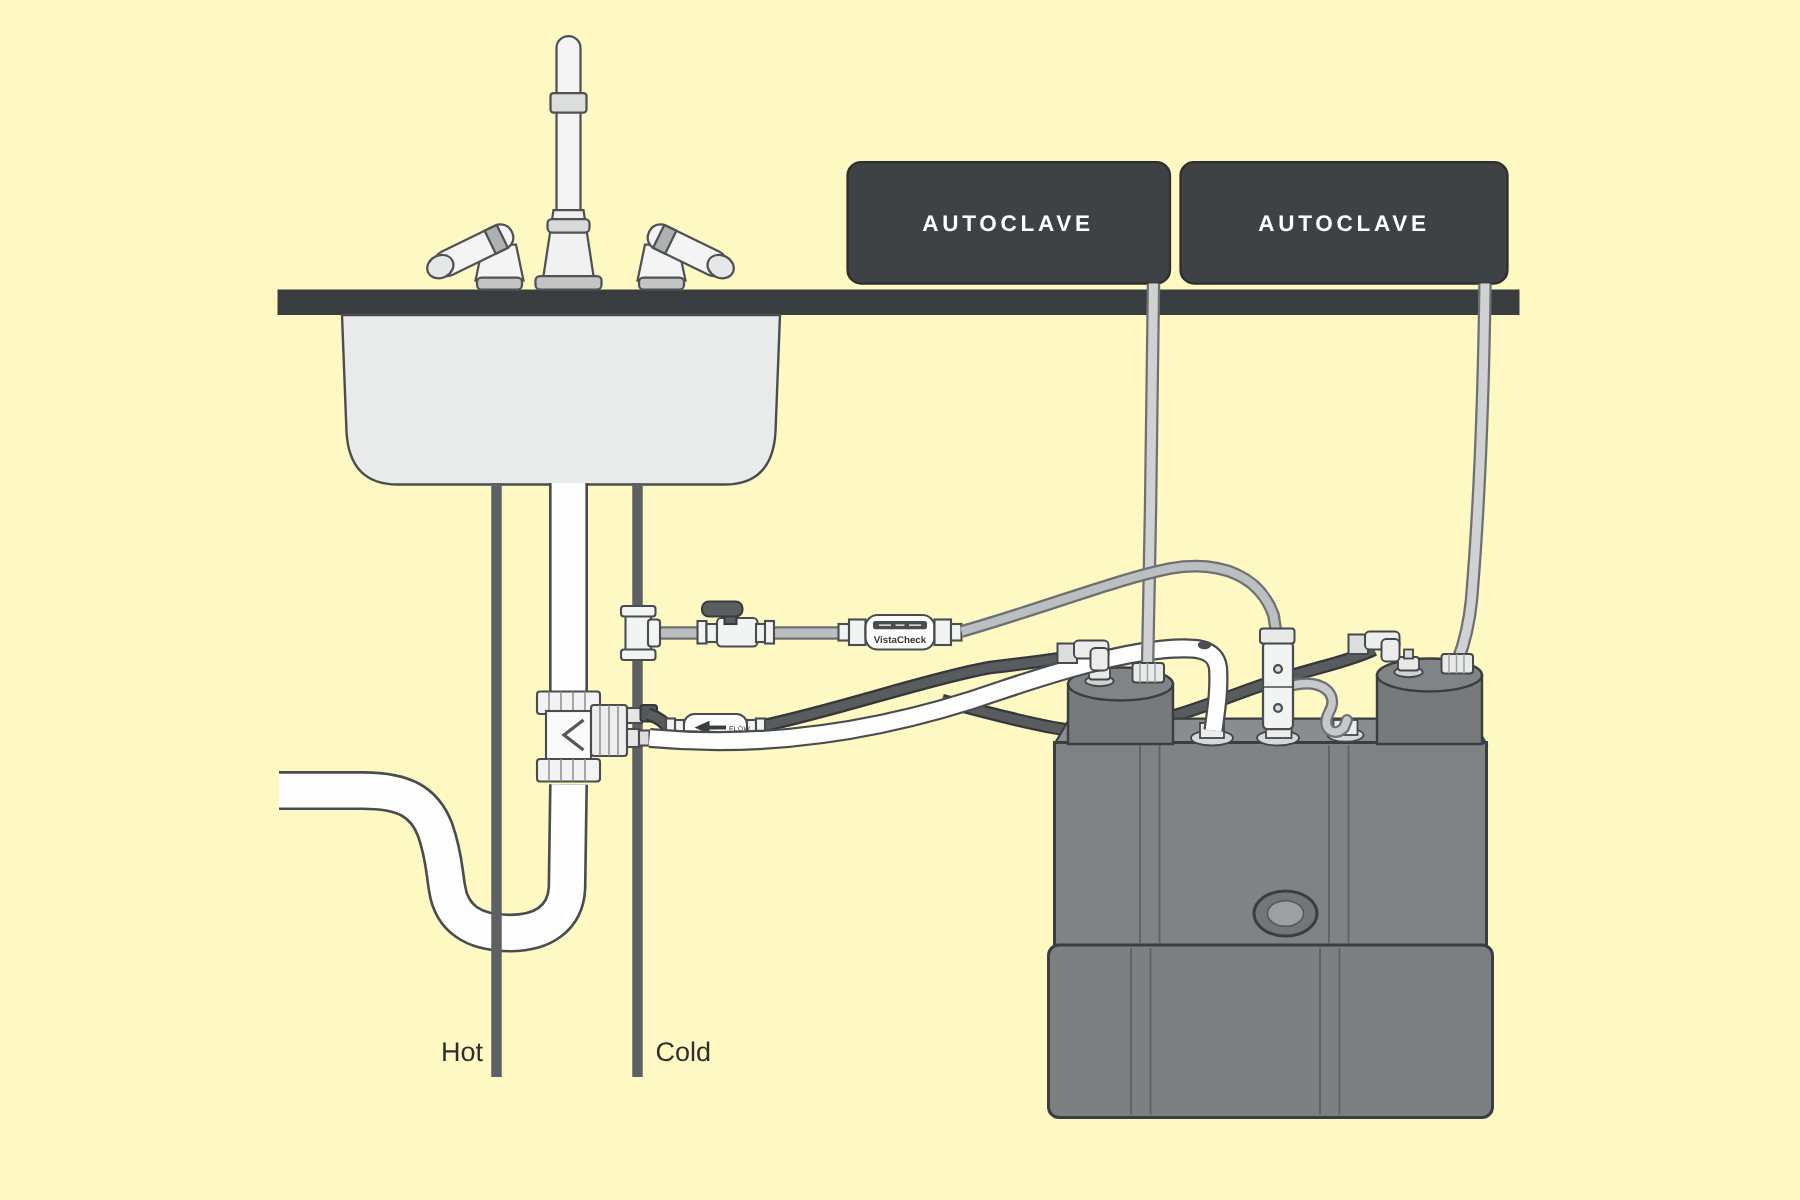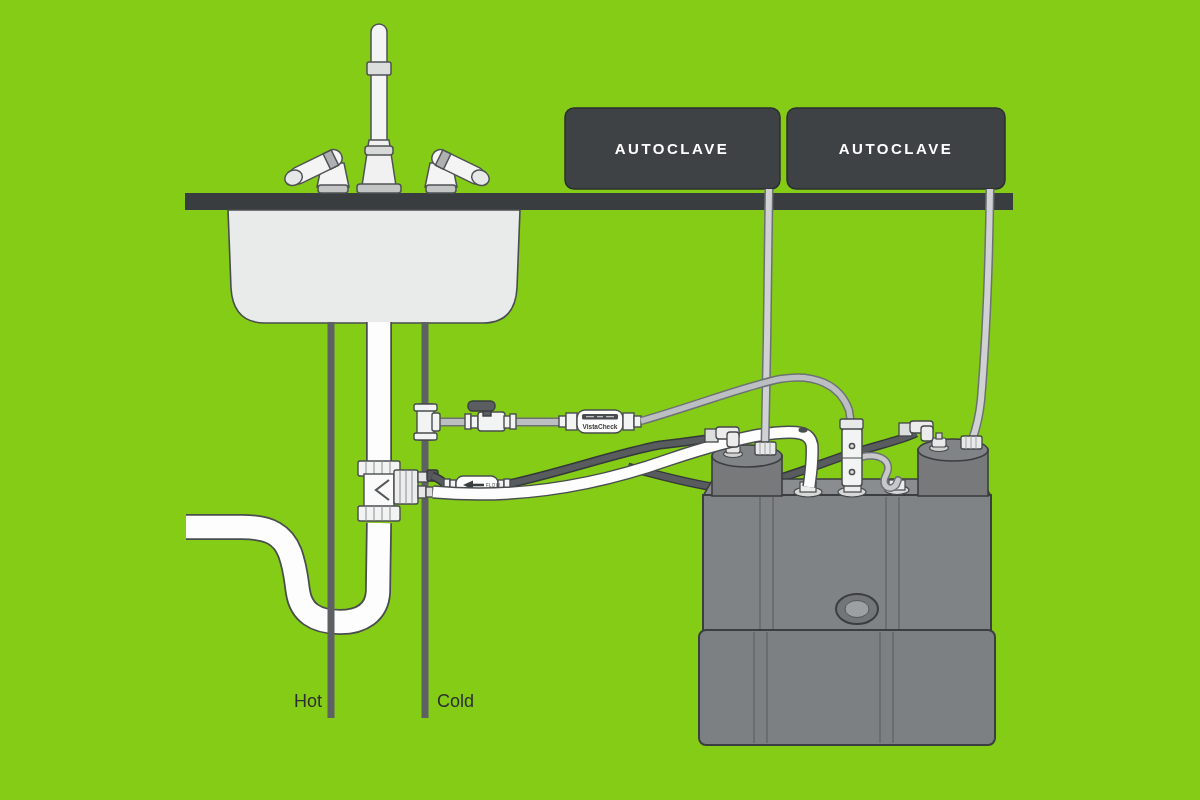--- a/index.html
+++ b/index.html
@@ -1,16 +1,16 @@
 <!DOCTYPE html>
 <html><head>
 <meta charset="utf-8">
 <style>
   html,body{margin:0;padding:0;background:#ffffff;}
-  .stage{position:relative;width:1200px;height:800px;background:#84cc16;overflow:hidden;
+  .stage{position:relative;width:1200px;height:800px;background:#fef9c3;overflow:hidden;
          font-family:"Liberation Sans", sans-serif;}
   svg{display:block;}
   text{font-family:"Liberation Sans", sans-serif;}
   .autoclave-label{font-size:15px;font-weight:bold;letter-spacing:2.5px;fill:#ffffff;}
   .pipe-label{font-size:18px;fill:#2e2e2e;}
   .vistacheck-label{font-size:6.5px;font-weight:bold;fill:#3a3a3a;}
   .flow-label{font-size:4.5px;fill:#3a3a3a;letter-spacing:.3px;}
 </style>
 </head>
 <body>

